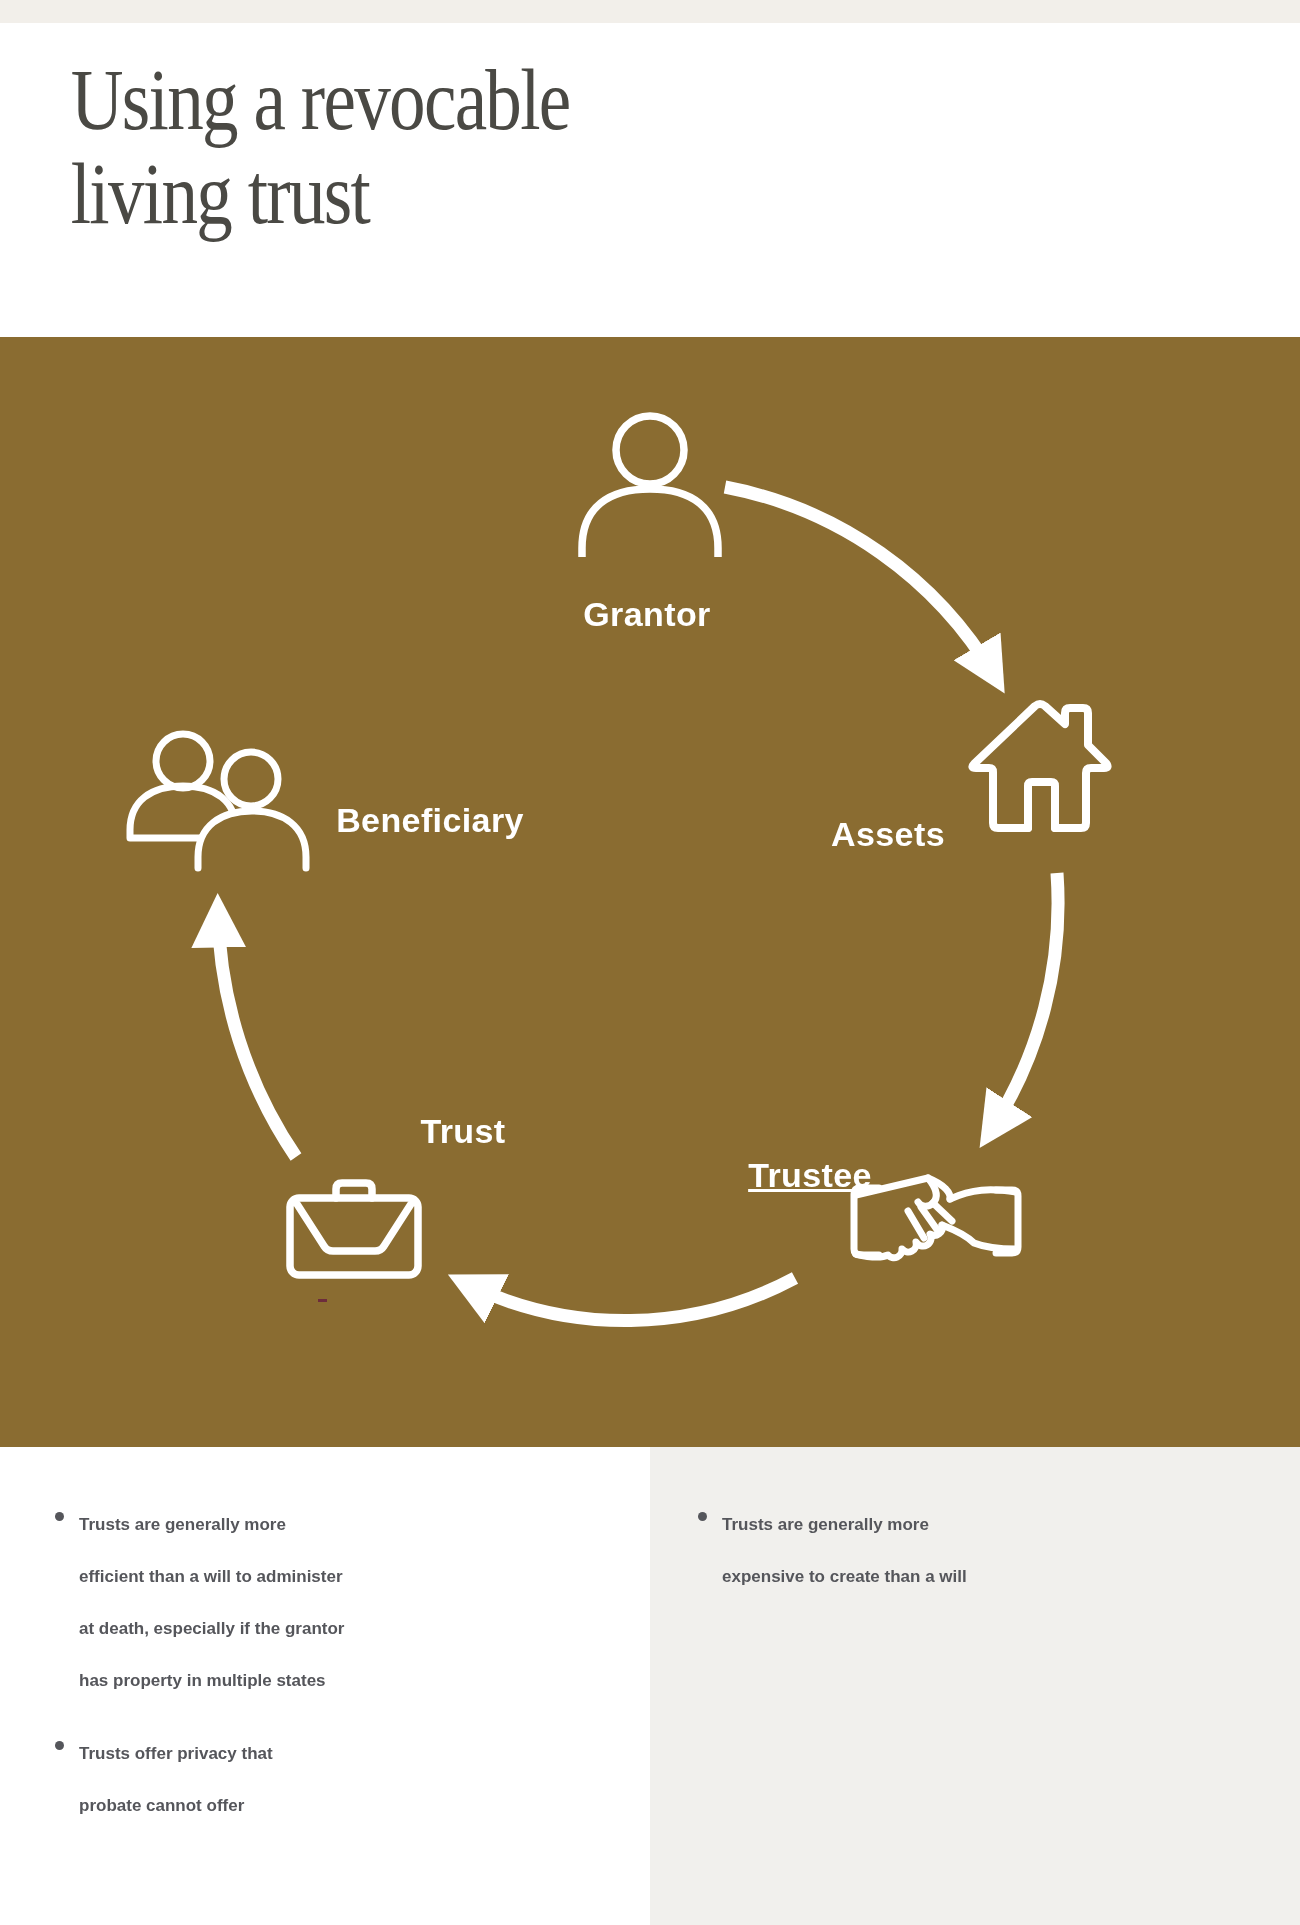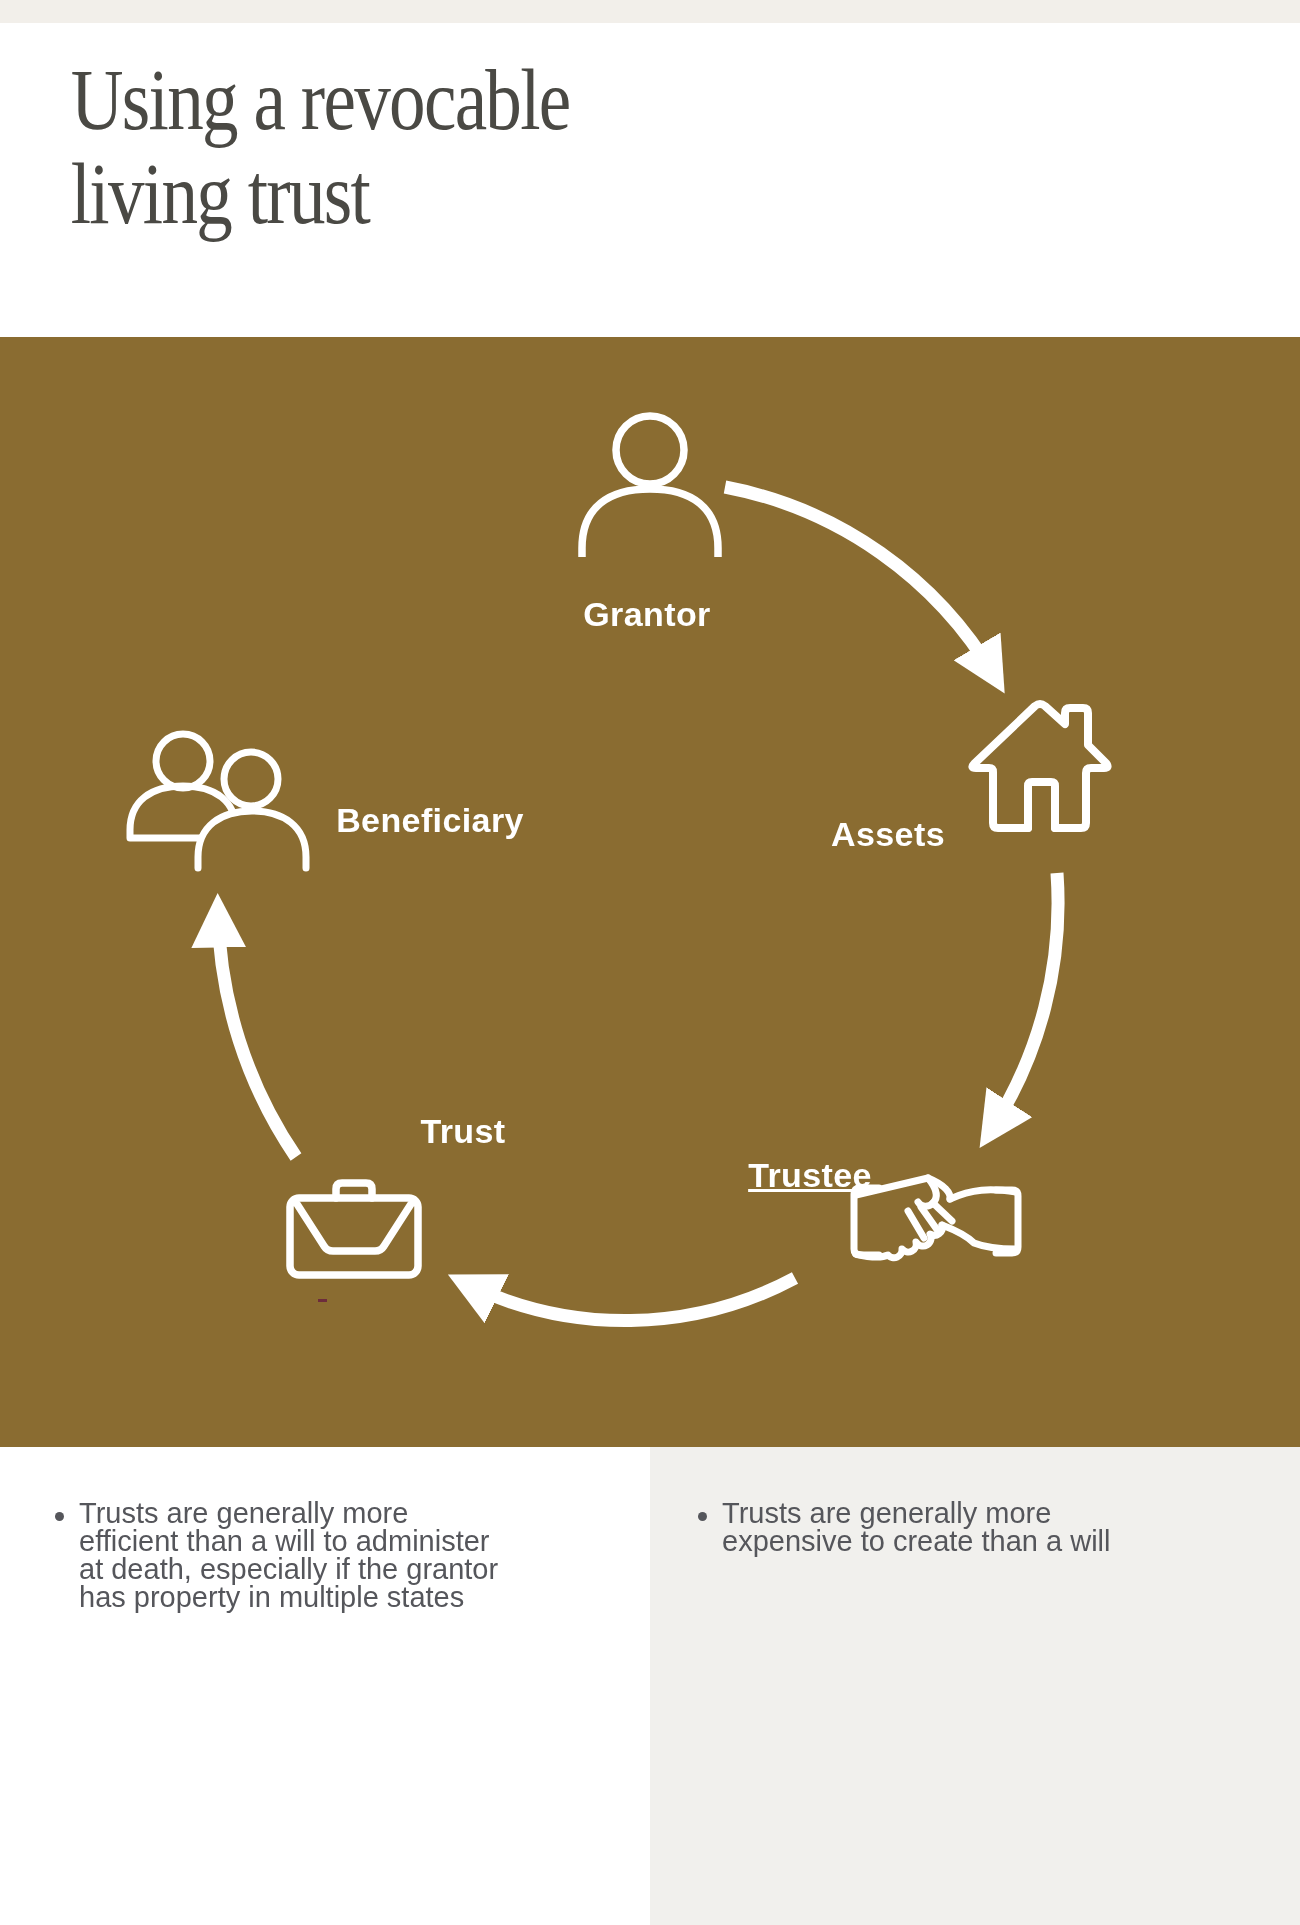--- a/index.html
+++ b/index.html
@@ -36,22 +36,23 @@
   .bottom{display:flex;height:478px;}
   .panel{box-sizing:border-box;height:478px;}
   .panel-benefits{width:650px;background:#ffffff;padding:52px 40px 0 52px;}
   .panel-drawbacks{width:650px;background:#f1f0ed;padding:52px 40px 0 45px;}
   .panel h2{
     margin:0 0 38px 0;font-size:35px;font-weight:700;color:#3f3a39;letter-spacing:.2px;
   }
   .panel ul{list-style:none;margin:0;padding:0;}
   .panel li{
     position:relative;padding-left:27px;margin-bottom:21px;
-    font-size:29px;line-height:28px;color:#55565b;
+    font-size:17px;line-height:52px;color:#55565b;
     white-space:pre-line;
+    font-weight:bold;
   }
   .panel li::before{
     content:"";position:absolute;left:3px;top:13px;
     width:9px;height:9px;border-radius:50%;background:#55565b;
   }
 </style>
 </head>
 <body>
 
 <div class="top-bar"></div>
@@ -123,20 +124,22 @@
   <div class="stray-dash"></div>
 </div>
 
 <div class="bottom">
   <div class="panel panel-benefits">
     <ul>
       <li>Trusts are generally more
 efficient than a will to administer
 at death, especially if the grantor
 has property in multiple states</li>
+      <li>Trusts offer privacy that
+probate cannot offer</li>
     </ul>
   </div>
   <div class="panel panel-drawbacks">
     <ul>
       <li>Trusts are generally more
 expensive to create than a will</li>
     </ul>
   </div>
 </div>
 

